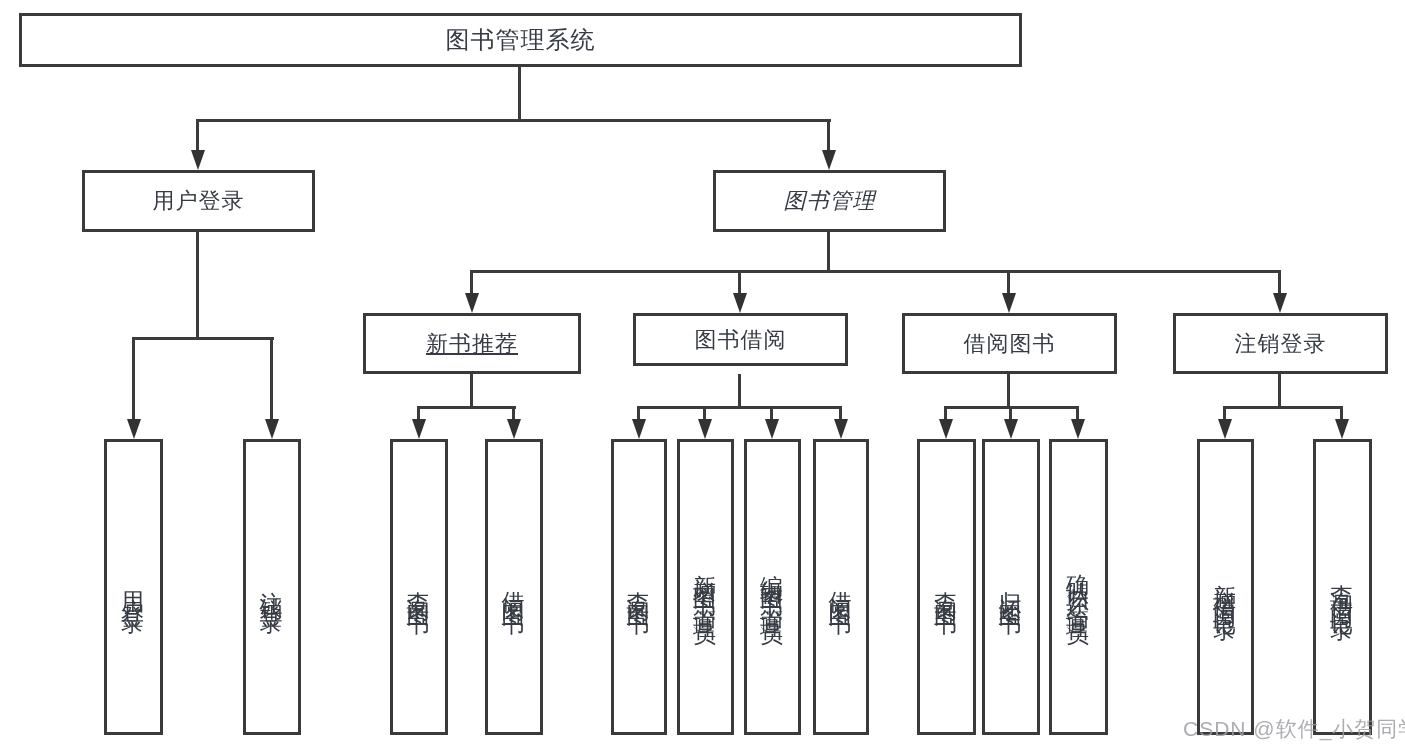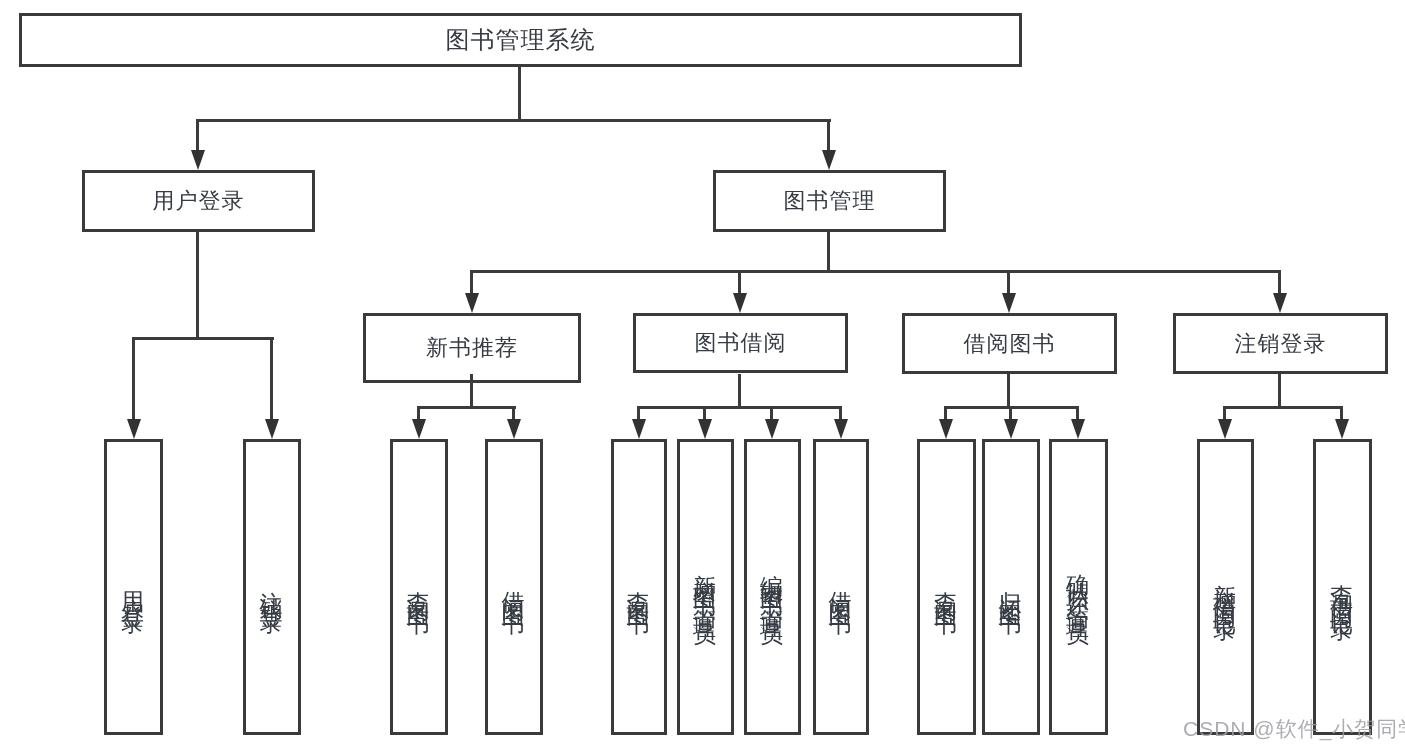--- a/index.html
+++ b/index.html
@@ -34,24 +34,24 @@
   }
 </style>
 </head>
 <body>
 
 <div class="canvas">
 
   <div class="box hbox root" style="left:19px; top:13px; width:1003px; height:54px;">图书管理系统</div>
 
   <div class="box hbox" style="left:82px; top:170px; width:233px; height:62px;">用户登录</div>
-  <div class="box hbox" style="left:713px; top:170px; width:233px; height:62px;">图书管理</div>
+  <div class="box hbox" style="left:713px; top:170px; width:233px; height:62px;font-style:italic;">图书管理</div>
 
-  <div class="box hbox" style="left:363px; top:313px; width:218px; height:70px;">新书推荐</div>
-  <div class="box hbox" style="left:633px; top:313px; width:215px; height:60px;">图书借阅</div>
+  <div class="box hbox" style="left:363px; top:313px; width:218px; height:61px;text-decoration:underline;">新书推荐</div>
+  <div class="box hbox" style="left:633px; top:313px; width:215px; height:53px;">图书借阅</div>
   <div class="box hbox" style="left:902px; top:313px; width:215px; height:61px;">借阅图书</div>
   <div class="box hbox" style="left:1173px; top:313px; width:215px; height:61px;">注销登录</div>
 
   <div class="box vbox" style="left:104px; top:439px; width:59px; height:296px;">用户登录</div>
   <div class="box vbox" style="left:243px; top:439px; width:58px; height:296px;">注销登录</div>
 
   <div class="box vbox" style="left:390px; top:439px; width:58px; height:296px;">查询图书</div>
   <div class="box vbox" style="left:485px; top:439px; width:58px; height:296px;">借阅图书</div>
 
   <div class="box vbox" style="left:611px; top:439px; width:56px; height:296px;">查询图书</div>

